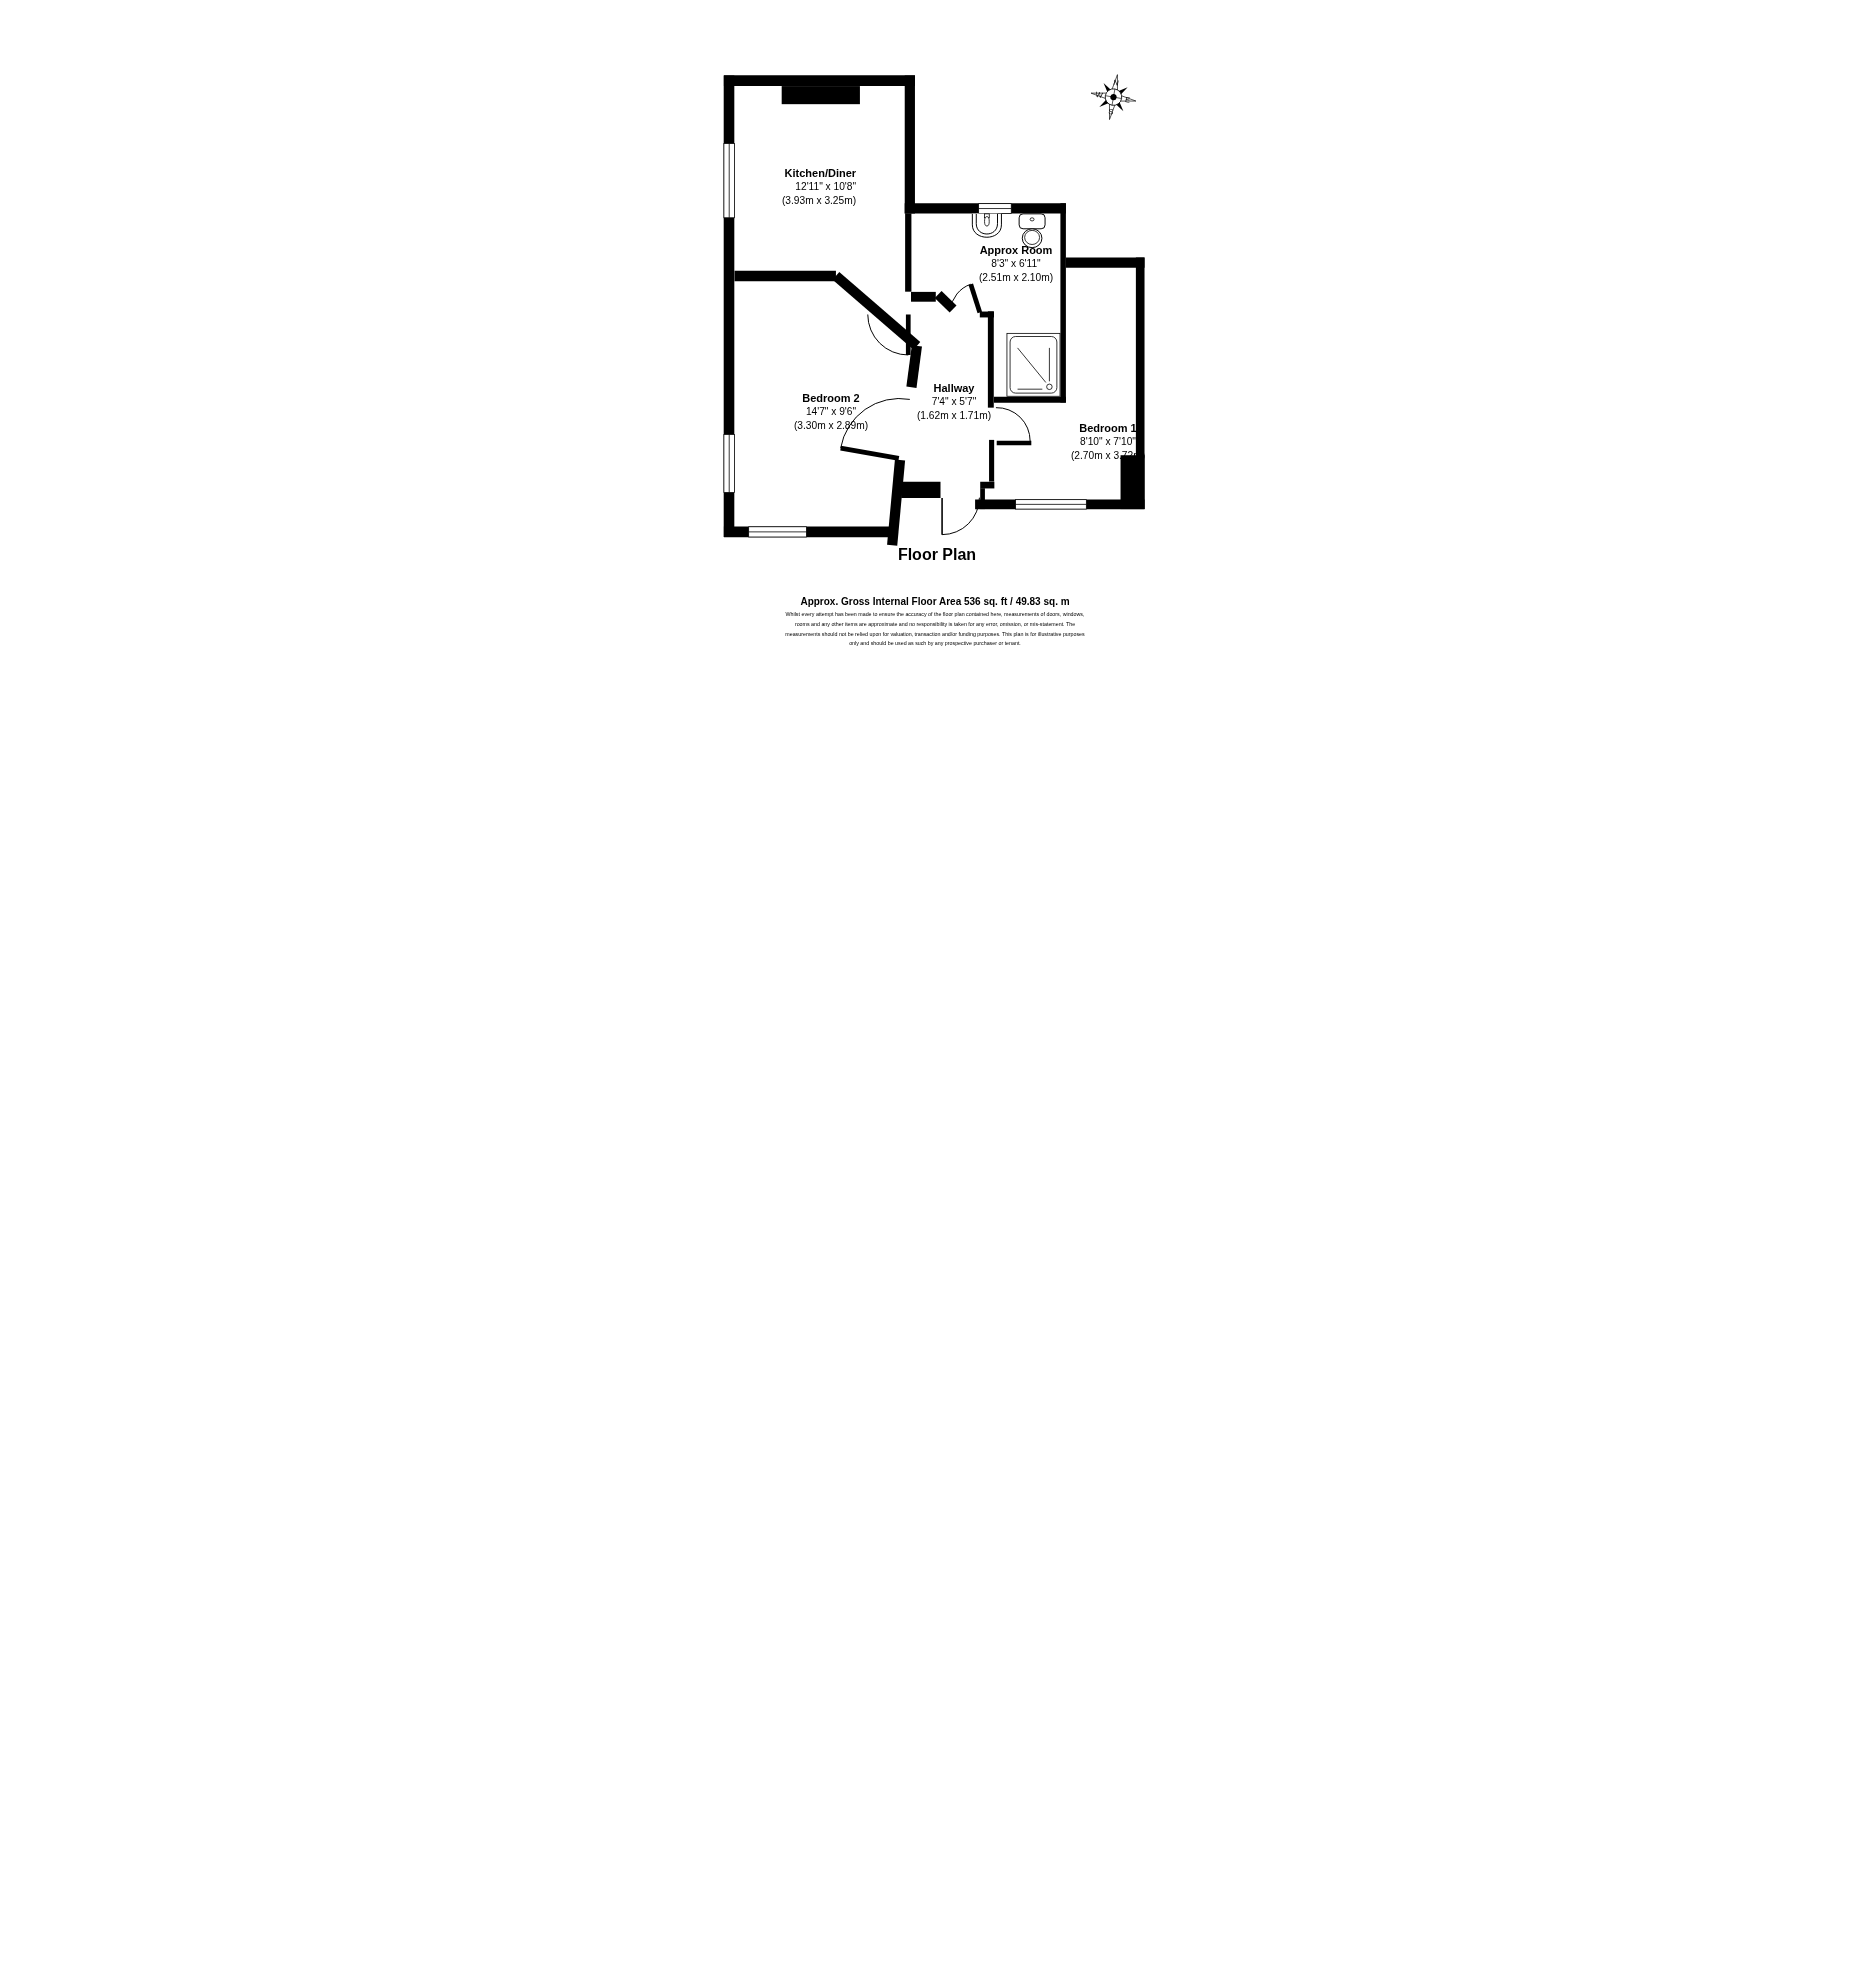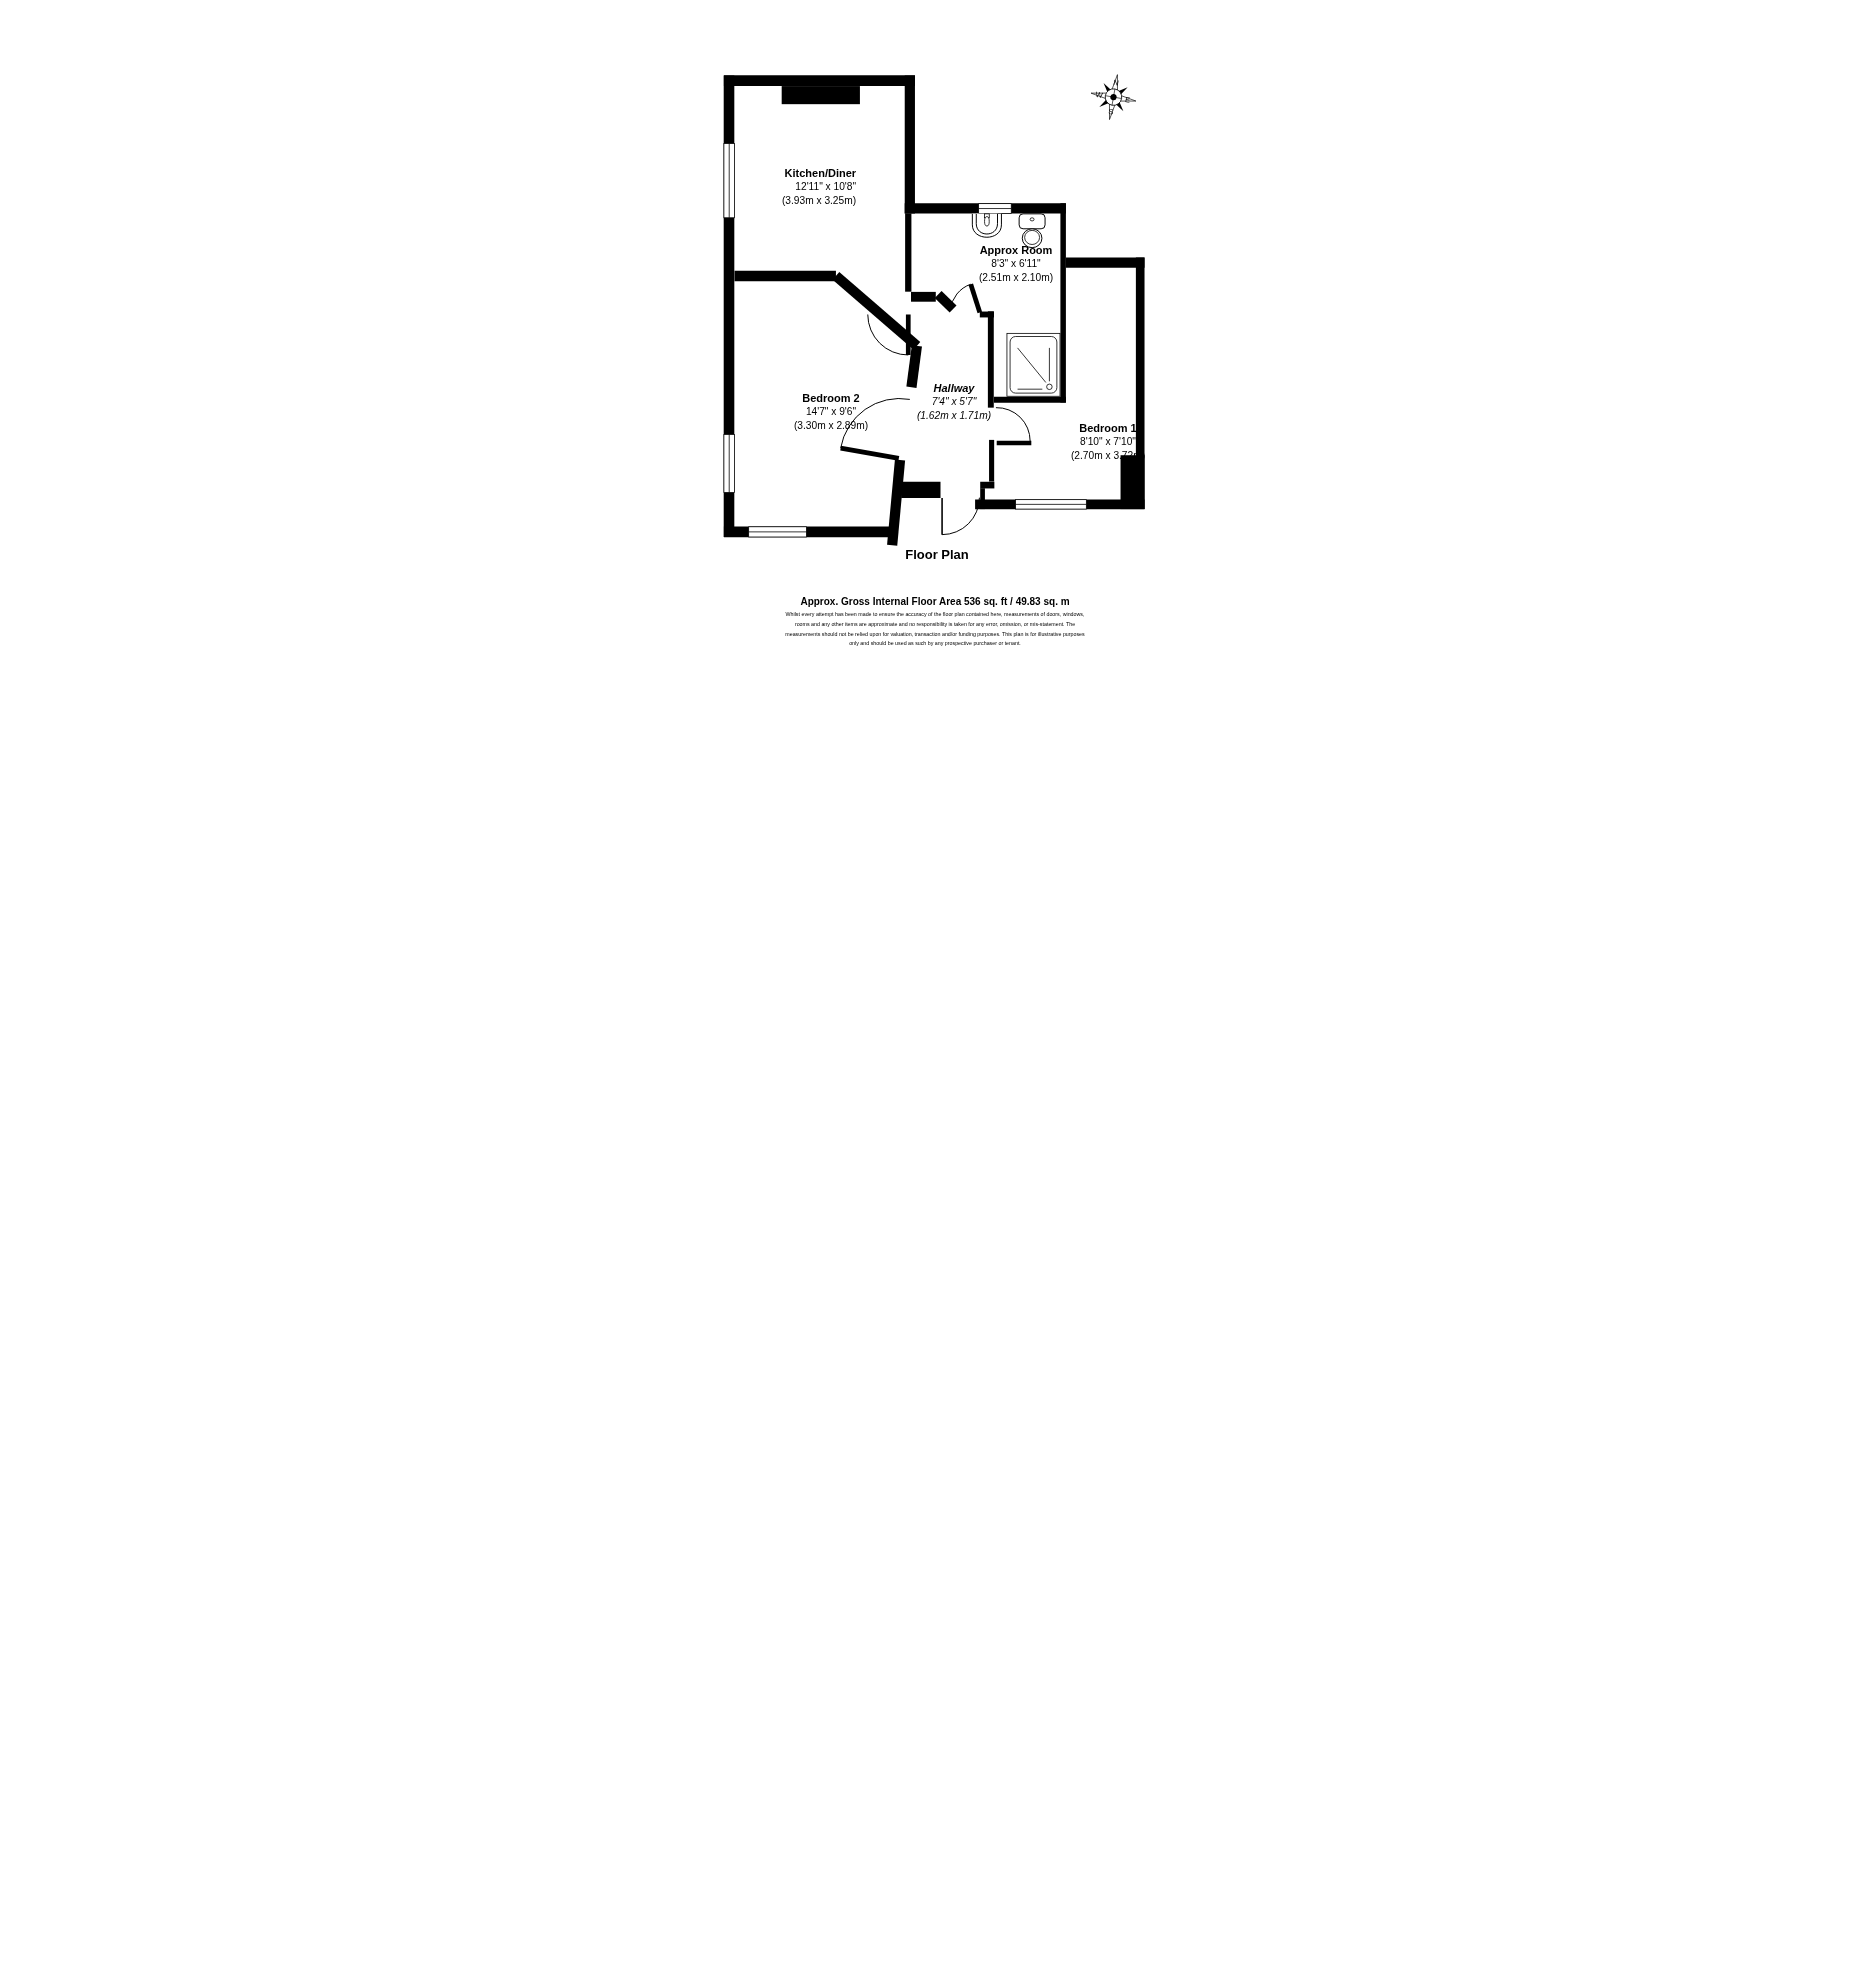--- a/index.html
+++ b/index.html
@@ -12,24 +12,24 @@
     color:#000;
     overflow:hidden;
   }
   .plan-svg{position:absolute;left:0;top:0;width:468px;height:662px;}
   .room-label{position:absolute;text-align:center;transform:translateX(-50%);white-space:nowrap;}
   .room-name{font-weight:bold;font-size:11px;line-height:13.4px;}
   .room-imp,.room-met{font-size:10.2px;line-height:13.4px;}
   .label-kitchen{left:118px;top:167px;text-align:right;}
   .label-shower{left:315px;top:244px;}
   .label-bedroom2{left:130px;top:392px;}
-  .label-hallway{left:253px;top:382px;font-style:italic;}
+  .label-hallway{left:253px;top:382px;}
   .label-bedroom1{left:375px;top:422px;margin-left:32px;}
   .plan-title{position:absolute;left:236px;top:549px;transform:translateX(-50%);
-    font-weight:bold;font-size:13px;line-height:12.6px;white-space:nowrap;}
+    font-weight:bold;font-size:16px;line-height:12.6px;white-space:nowrap;}
   .footer-area{position:absolute;left:234px;top:597px;transform:translateX(-50%);
     font-weight:bold;font-size:10px;line-height:10.2px;white-space:nowrap;}
   .footer-disclaimer{position:absolute;left:234px;top:610px;transform:translateX(-50%);
     text-align:center;}
   .footer-disclaimer div{font-size:5.3px;line-height:9.8px;white-space:nowrap;}
 </style>
 </head>
 <body>
 
 <div class="page">

